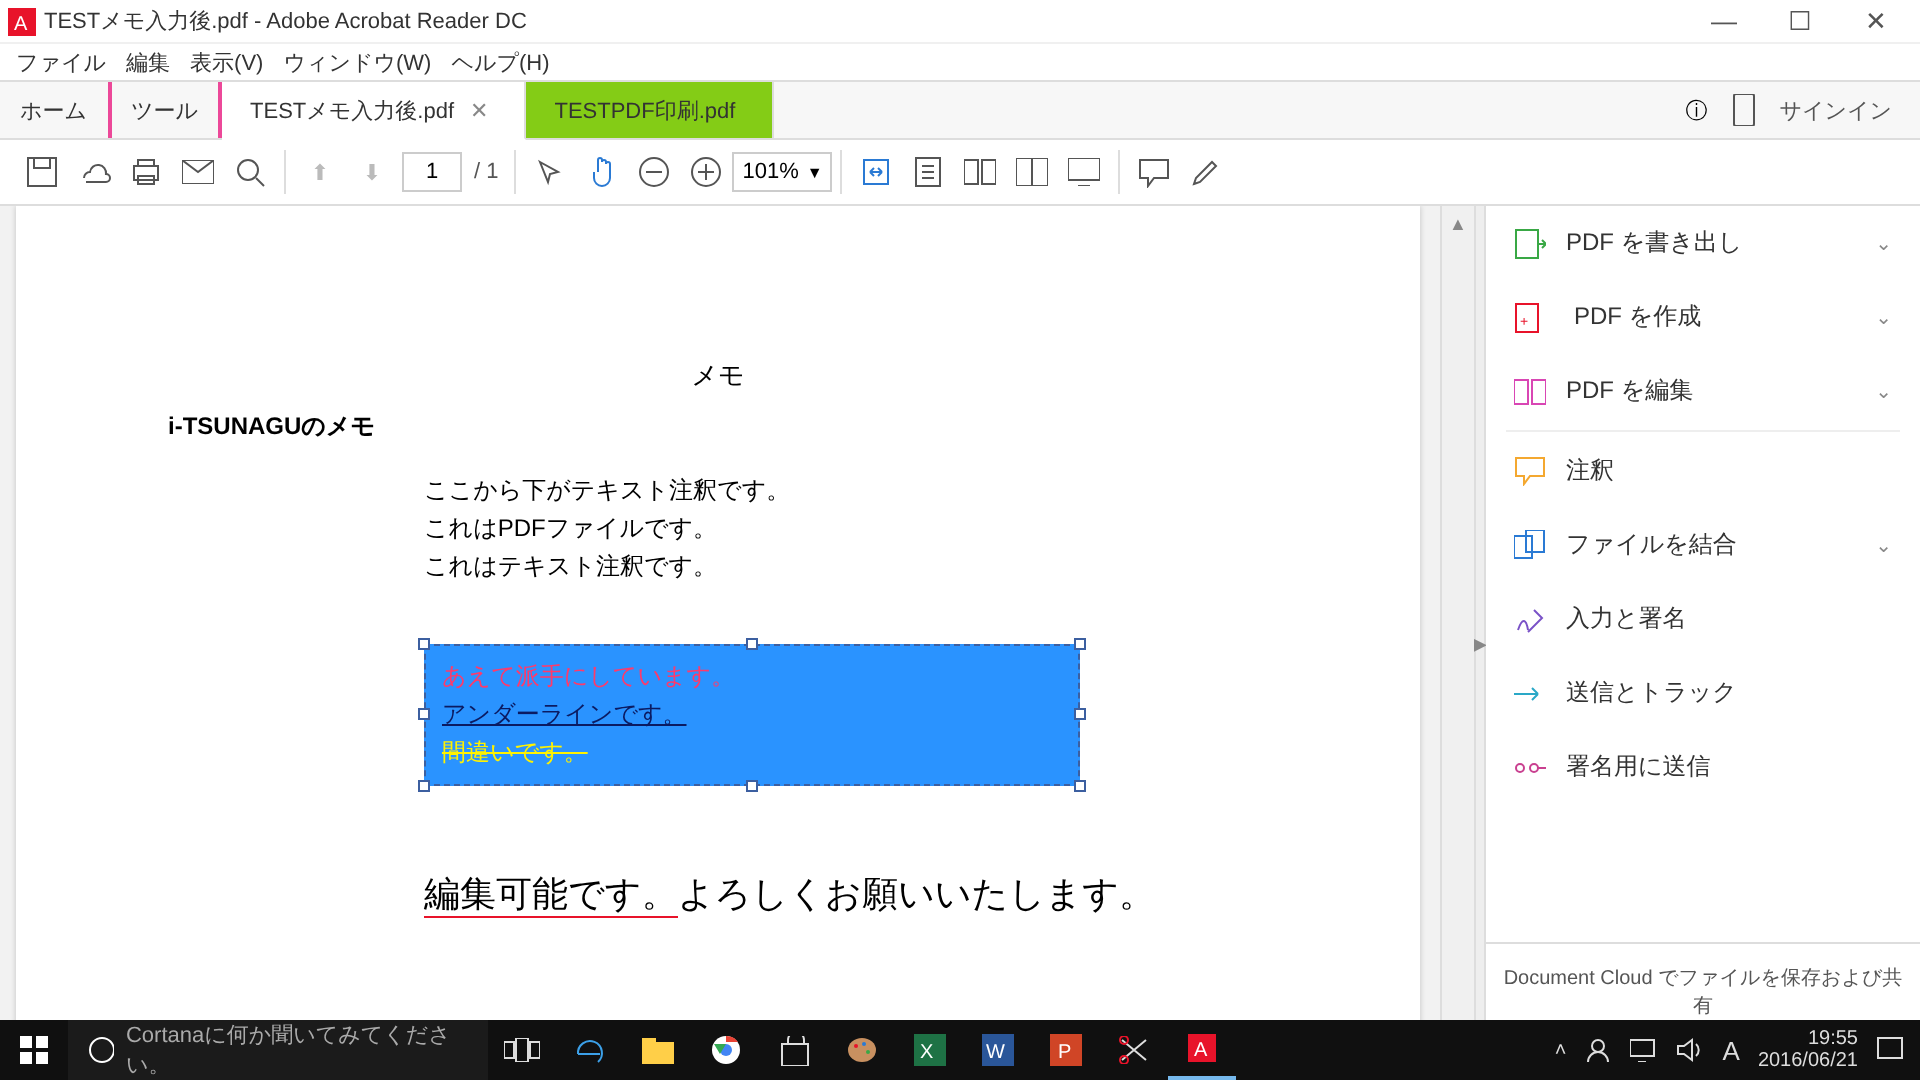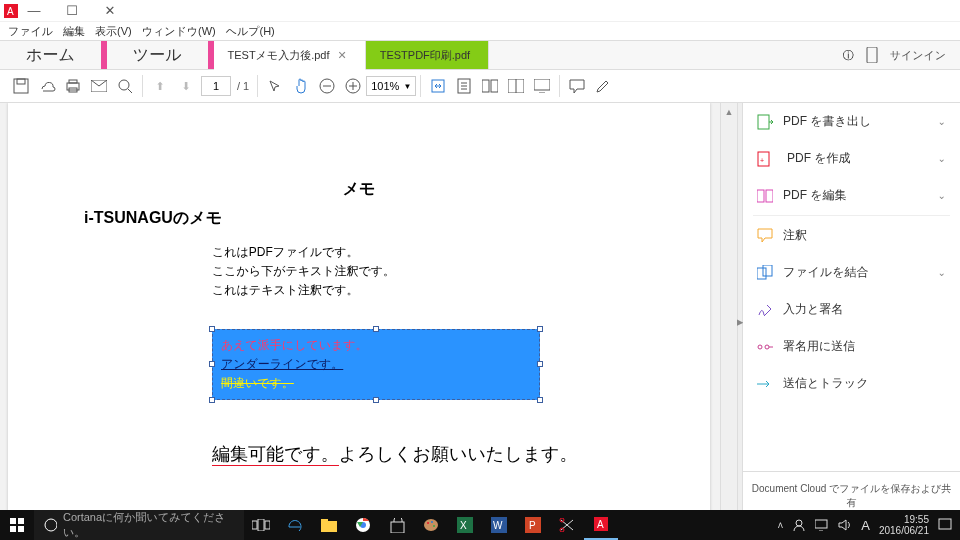--- a/index.html
+++ b/index.html
@@ -4,40 +4,40 @@
 <style>
 *{margin:0;padding:0;box-sizing:border-box;font-family:"Meiryo UI","Segoe UI",sans-serif}
 body{width:960px;height:540px;overflow:hidden;background:#fff;font-size:11px;position:relative}
 .titlebar{height:22px;display:flex;align-items:center;padding:0 4px;background:#fff;border-bottom:1px solid #f0f0f0}
 .titlebar .ico{width:14px;height:14px;margin-right:4px;display:flex;align-items:center;justify-content:center}
 .titlebar .title{flex:1;font-size:11px;color:#333}
 .winbtns{display:flex;gap:14px;padding-right:6px}
 .winbtn{width:24px;text-align:center;font-size:13px;color:#555}
 .menubar{height:18px;display:flex;align-items:center;gap:10px;padding-left:8px;font-size:11px;color:#333;background:#fff}
 .navrow{height:30px;border-top:1px solid #ddd;border-bottom:1px solid #ddd;background:#f7f7f7;display:flex;align-items:stretch}
-.navbtn{padding:0 26px;display:flex;align-items:center;font-size:16px;color:#333;border-right:6px solid #ec4899}
+.navbtn{padding:0 10px;display:flex;align-items:center;font-size:11px;color:#333;border-right:2px solid #ec4899}
 .tabs{display:flex;align-items:stretch;flex:1}
 .tab{padding:0 18px 0 14px;display:flex;align-items:center;gap:8px;font-size:11px;color:#333;border-right:1px solid #ddd;background:#84cc16}
 .tab.active{background:#fff;border-bottom:1px solid #fff;margin-bottom:-1px}
 .tabx{color:#888;font-size:11px}
 .navright{display:flex;align-items:center;gap:12px;padding:0 14px}
 .toolrow{height:33px;border-bottom:1px solid #ddd;display:flex;align-items:center;padding:0 8px;gap:0;background:#fff}
 .tb{width:26px;height:26px;display:flex;align-items:center;justify-content:center;color:#555}
 .sep{width:1px;height:22px;background:#ddd;margin:0 4px}
 .pagein{width:30px;height:20px;border:1px solid #ccc;text-align:center;font-size:11px;margin:0 2px}
 .pgof{font-size:11px;color:#555;margin:0 4px}
 .zoomsel{height:20px;border:1px solid #ccc;font-size:11px;display:flex;align-items:center;padding:0 4px;gap:4px}
 .content{display:flex;height:437px}
 .docarea{flex:1;background:#f2f2f2;position:relative;overflow:hidden}
 .scroll{position:absolute;right:0;top:0;width:17px;height:100%;background:#f0f0f0;border-left:1px solid #ddd;display:flex;flex-direction:column}
 .sbbtn{height:17px;display:flex;align-items:center;justify-content:center;color:#888;font-size:9px}
 .sbtrack{flex:1}
 .page{position:absolute;left:8px;top:0;width:702px;height:437px;background:#fff;box-shadow:0 0 3px rgba(0,0,0,.2);padding:76px 70px 20px 70px}
-.p-title{text-align:center;font-size:16px;font-weight:bold;margin-bottom:8px}
-.p-sub{font-size:16px;font-weight:bold;margin-bottom:14px;margin-left:6px}
+.p-title{text-align:center;font-size:13px;font-weight:normal;margin-bottom:8px}
+.p-sub{font-size:12px;font-weight:bold;margin-bottom:14px;margin-left:6px}
 .p-body{font-size:12px;line-height:1.6;margin-left:134px;margin-bottom:28px}
 .annot{margin-left:134px;width:328px;background:#2a93ff;border:1px dashed #3c5fa0;padding:6px 8px;font-size:12px;line-height:1.6;position:relative}
 .annot .handle{position:absolute;width:6px;height:6px;background:#fff;border:1px solid #3c5fa0}
 .h-tl{left:-4px;top:-4px}.h-tr{right:-4px;top:-4px}.h-bl{left:-4px;bottom:-4px}.h-br{right:-4px;bottom:-4px}.h-t{left:50%;top:-4px;margin-left:-3px}.h-b{left:50%;bottom:-4px;margin-left:-3px}.h-l{left:-4px;top:50%;margin-top:-3px}.h-r{right:-4px;top:50%;margin-top:-3px}
 .an1{color:#ff3a6b}
 .an2{color:#0b1b62;text-decoration:underline}
 .an3{color:#fff200;text-decoration:line-through}
 .edline{margin-left:134px;margin-top:42px;font-size:18px;font-family:serif}
 .redul{border-bottom:1.5px solid #e8132a;padding-bottom:1px}
 .splitter{width:6px;background:#eee;display:flex;align-items:center;justify-content:center;border-left:1px solid #ddd;border-right:1px solid #ddd}
@@ -60,20 +60,21 @@
 </head>
 <body>
 
 <div class="titlebar">
   <span class="ico">
       <svg width="14" height="14">
         <rect width="14" height="14" fill="#e8132a"></rect>
         <text x="3" y="11" font-size="10" fill="#fff">A</text>
       </svg>
     </span>
+  <span class="title">TESTメモ入力後.pdf - Adobe Acrobat Reader DC</span>
   <div class="winbtns">
     <span class="winbtn">—</span>
     <span class="winbtn">☐</span>
     <span class="winbtn">✕</span>
   </div>
 </div>
 
 <div class="menubar">
   <span>ファイル</span>
   <span>編集</span>
@@ -212,22 +213,22 @@
       </svg>
     </div>
 </div>
 
 <div class="content">
   <div class="docarea">
     <div class="page">
       <div class="p-title">メモ</div>
       <div class="p-sub">i-TSUNAGUのメモ</div>
       <div class="p-body">
+        <div>ここから下がテキスト注釈です。</div>
         <div>これはPDFファイルです。</div>
-        <div>ここから下がテキスト注釈です。</div>
         <div>これはテキスト注釈です。</div>
       </div>
       <div class="annot">
         <span class="handle h-tl"></span>
           <span class="handle h-t"></span>
           <span class="handle h-tr"></span>
           <span class="handle h-l"></span>
           <span class="handle h-r"></span>
           <span class="handle h-bl"></span>
           <span class="handle h-b"></span>
@@ -310,35 +311,35 @@
     <div class="rtool">
       <span class="ricon">
           <svg width="16" height="16">
             <path d="M2 13c2-6 4-6 5 0M10 3l4 4-7 7" fill="none" stroke="#7a52c7"></path>
           </svg>
         </span>
       <span>入力と署名</span>
     </div>
     <div class="rtool">
       <span class="ricon">
+          <svg width="16" height="12">
+            <path d="M0 6h12m0 0l-3-3m3 3l-3 3" fill="none" stroke="#2aa8c7"></path>
+          </svg>
+        </span>
+      <span>送信とトラック</span>
+    </div>
+    <div class="rtool">
+      <span class="ricon">
           <svg width="16" height="14">
             <circle cx="3" cy="7" r="2" fill="none" stroke="#c94090"></circle>
             <circle cx="10" cy="7" r="2" fill="none" stroke="#c94090"></circle>
             <path d="M12 7h4" stroke="#c94090"></path>
           </svg>
         </span>
       <span>署名用に送信</span>
-    </div>
-    <div class="rtool">
-      <span class="ricon">
-          <svg width="16" height="12">
-            <path d="M0 6h12m0 0l-3-3m3 3l-3 3" fill="none" stroke="#2aa8c7"></path>
-          </svg>
-        </span>
-      <span>送信とトラック</span>
     </div>
     <div class="rfoot">
       <span>Document Cloud でファイルを保存および共有</span>
       <a>さらに詳しく</a>
     </div>
   </div>
 </div>
 
 <div class="taskbar">
   <div class="tbitem">

